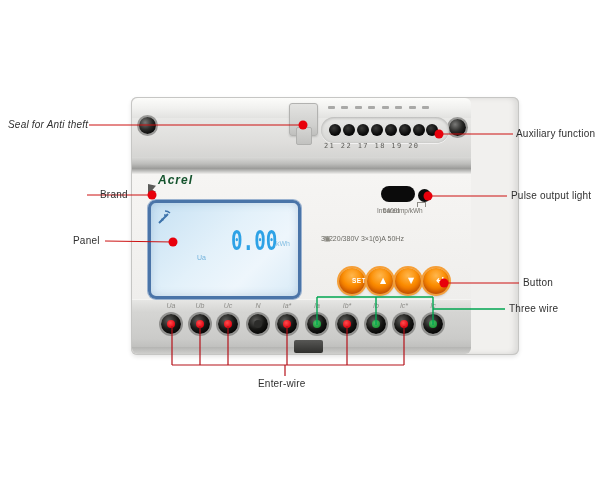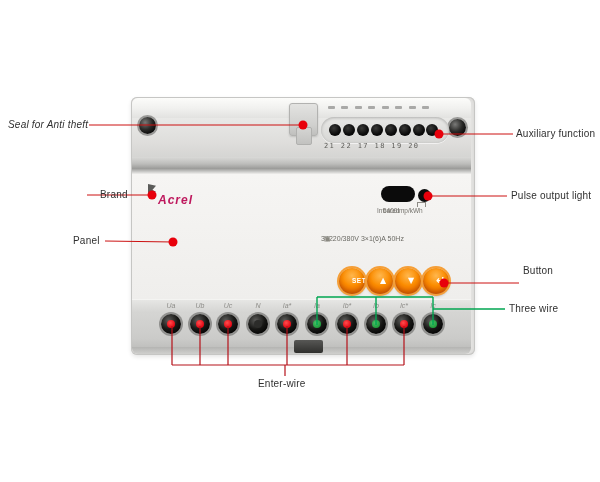--- a/index.html
+++ b/index.html
@@ -7,21 +7,21 @@
     position:relative; width:600px; height:482px; background:#ffffff;
     font-family:"Liberation Sans", sans-serif; overflow:hidden;
   }
   
   .callout {
     position:absolute; font:10px/13px "Liberation Sans", sans-serif;
     color:#303030; letter-spacing:.2px; white-space:nowrap;
   }
   
   #meter {
-    position:absolute; left:131px; top:97px; width:344px; height:258px;
+    position:absolute; left:131px; top:97px; width:388px; height:258px;
     background:#f1f0ee; border-radius:6px;
     box-shadow: inset 0 0 0 1px #c6c6c4, inset -4px 0 6px rgba(0,0,0,.10),
                 inset 3px 0 5px rgba(0,0,0,.05), 0 2px 4px rgba(0,0,0,.10);
   }
   #meter * { position:absolute; }
   .m-topface { left:1px; top:1px; width:339px; height:20px;
     background:linear-gradient(180deg,#fcfcfa 0%,#f0f0ee 55%,#e2e2e0 100%);
     border-radius:6px 6px 0 0; }
   .m-cover { left:1px; top:21px; width:339px; height:42px;
     background:linear-gradient(180deg,#e9e9e7 0%,#dedddb 60%,#d3d3d1 100%); }
@@ -52,22 +52,22 @@
     background:linear-gradient(180deg,#e9e9e7,#d6d6d4); border-radius:13px;
     box-shadow:inset 0 1px 3px rgba(0,0,0,.25), 0 1px 0 rgba(255,255,255,.6); }
   .aux-hole { width:12px; height:12px; border-radius:50%; top:27px;
     background:radial-gradient(circle at 40% 35%, #3a3a38 0%, #0a0a0a 60%); }
   .top-dash { width:7px; height:3px; top:9px; background:#a9a9a7; border-radius:1px; }
   .aux-numbers { left:193px; top:45px; width:135px; font:7px/8px "DejaVu Sans Mono", monospace;
     color:#5d5c58; letter-spacing:1.4px; white-space:nowrap; }
   
   .logo-mark { left:17px; top:87px; width:8px; height:11px; background:#5b5b59;
     clip-path:polygon(0 0,100% 15%,55% 55%,100% 70%,0 100%); }
-  .brand-name { left:27px; top:96px; font:italic bold 12px/15px "Liberation Sans", sans-serif;
-    color:#be185d; letter-spacing:1px; }
+  .brand-name { left:27px; top:76px; font:italic bold 12px/15px "Liberation Sans", sans-serif;
+    color:#14532d; letter-spacing:1px; }
   .meter-title { left:65px; top:89px; font:8px/10px "DejaVu Sans Mono", monospace;
     color:#55544e; letter-spacing:.2px; white-space:nowrap; }
   
   .lcd { left:17px; top:103px; width:147px; height:93px; border:3px solid #4a74a8; border-radius:8px;
     background:linear-gradient(135deg,#c7e1f3 0%,#e3f1fa 45%,#eef6fc 70%,#d9ebf7 100%);
     box-shadow:0 0 0 1px #9ab2d0, inset 0 0 8px rgba(74,116,168,.25); }
   .lcd-value { left:80px; top:24px; font:bold 26px/28px "DejaVu Sans Mono", monospace;
     color:#2ea2e6; transform:scaleX(.74); transform-origin:left top; letter-spacing:0; }
   .lcd-unit { left:125px; top:37px; font:7px/8px "Liberation Sans", sans-serif; color:#84bee2; }
   .lcd-phase { left:46px; top:51px; font:7px/8px "Liberation Sans", sans-serif; color:#72b2dc; }
@@ -141,20 +141,31 @@
     <div class="top-dash" style="left:237px"></div>
     <div class="top-dash" style="left:251px"></div>
     <div class="top-dash" style="left:264px"></div>
     <div class="top-dash" style="left:278px"></div>
     <div class="top-dash" style="left:291px"></div>
     <div class="aux-numbers">21 22 17 18 19 20</div>
 
     <div class="logo-mark"></div>
     <div class="brand-name">Acrel</div>
 
+    <div class="lcd">
+      <svg class="lcd-antenna" width="20" height="20" viewBox="0 0 20 20">
+        <path d="M3 16 L12 7" stroke="#3e74ac" stroke-width="2" fill="none"></path>
+        <path d="M9 4 a7 7 0 0 1 5 2" stroke="#3e74ac" stroke-width="1.4" fill="none"></path>
+        <path d="M8 8 a4 4 0 0 1 3 1.2" stroke="#3e74ac" stroke-width="1.4" fill="none"></path>
+        <path d="M3 16 L8 13 L6 11 Z" fill="#3e74ac"></path>
+      </svg>
+      <div class="lcd-value">0.00</div>
+      <div class="lcd-unit">kWh</div>
+      <div class="lcd-phase">Ua</div>
+    </div>
 
     <div class="ir-window"></div>
     <div class="pulse-led"></div>
     <div class="ir-caption">
       <span class="c1">Infrared</span>
         <span class="c2">6400imp/kWh</span>
       <span class="pulse-symbol"></span>
     </div>
 
     <div class="rating-row">
@@ -251,16 +262,16 @@
       <circle cx="428" cy="196" r="4.5"></circle>
       <circle cx="444" cy="283" r="4.5"></circle>
     </g>
   </svg>
 
   <div class="callout" style="left:8px;  top:118px;font-style:italic;">Seal for Anti theft</div>
   <div class="callout" style="left:52px; top:188px;padding-left:48px;">Brand</div>
   <div class="callout" style="left:73px; top:234px;">Panel</div>
   <div class="callout" style="left:516px;top:127px;text-align:right;">Auxiliary function</div>
   <div class="callout" style="left:511px;top:189px;">Pulse output light</div>
-  <div class="callout" style="left:523px;top:264px;">Button</div>
+  <div class="callout" style="left:523px;top:276px;">Button</div>
   <div class="callout" style="left:509px;top:302px;">Three wire</div>
   <div class="callout" style="left:258px;top:377px;">Enter-wire</div>
 </div>
 
 </body></html>

